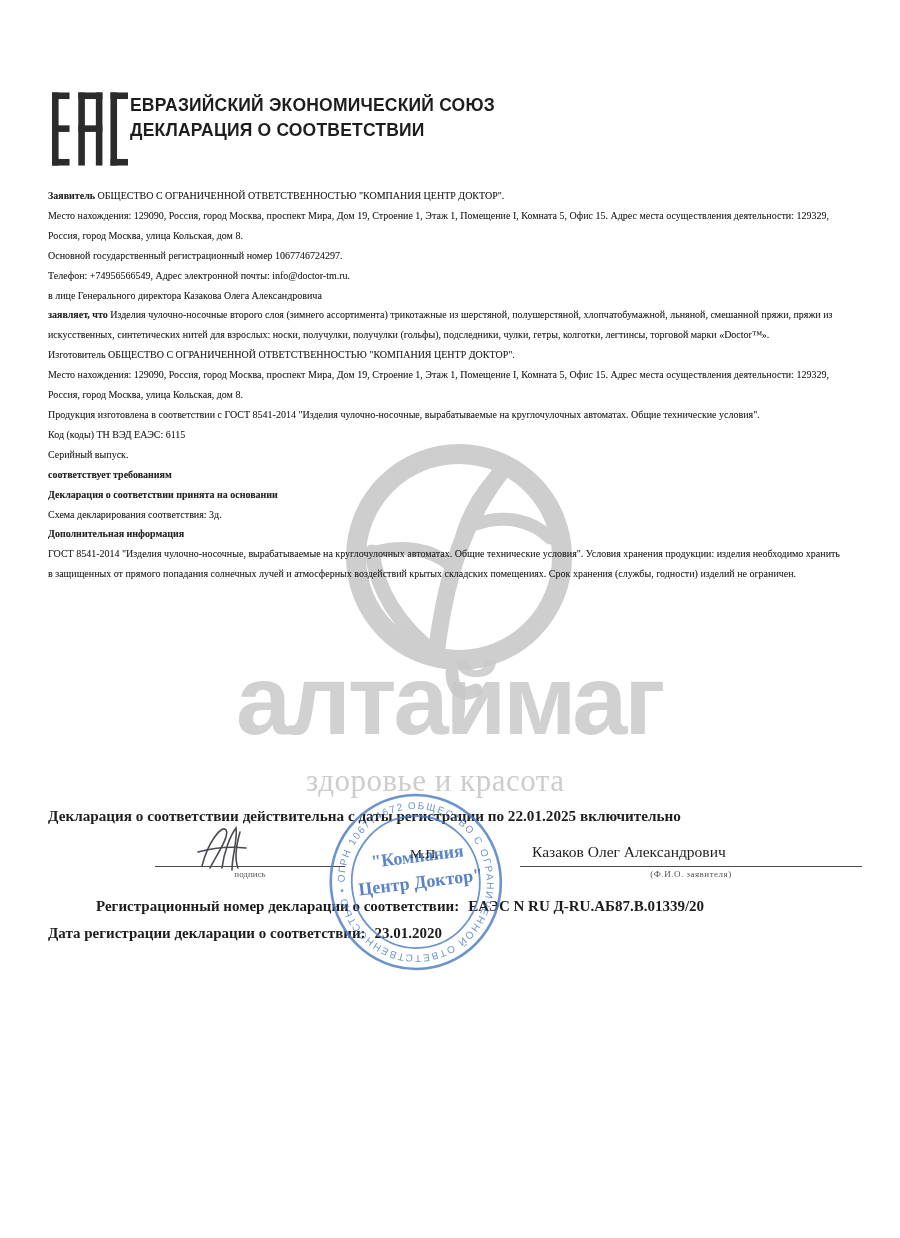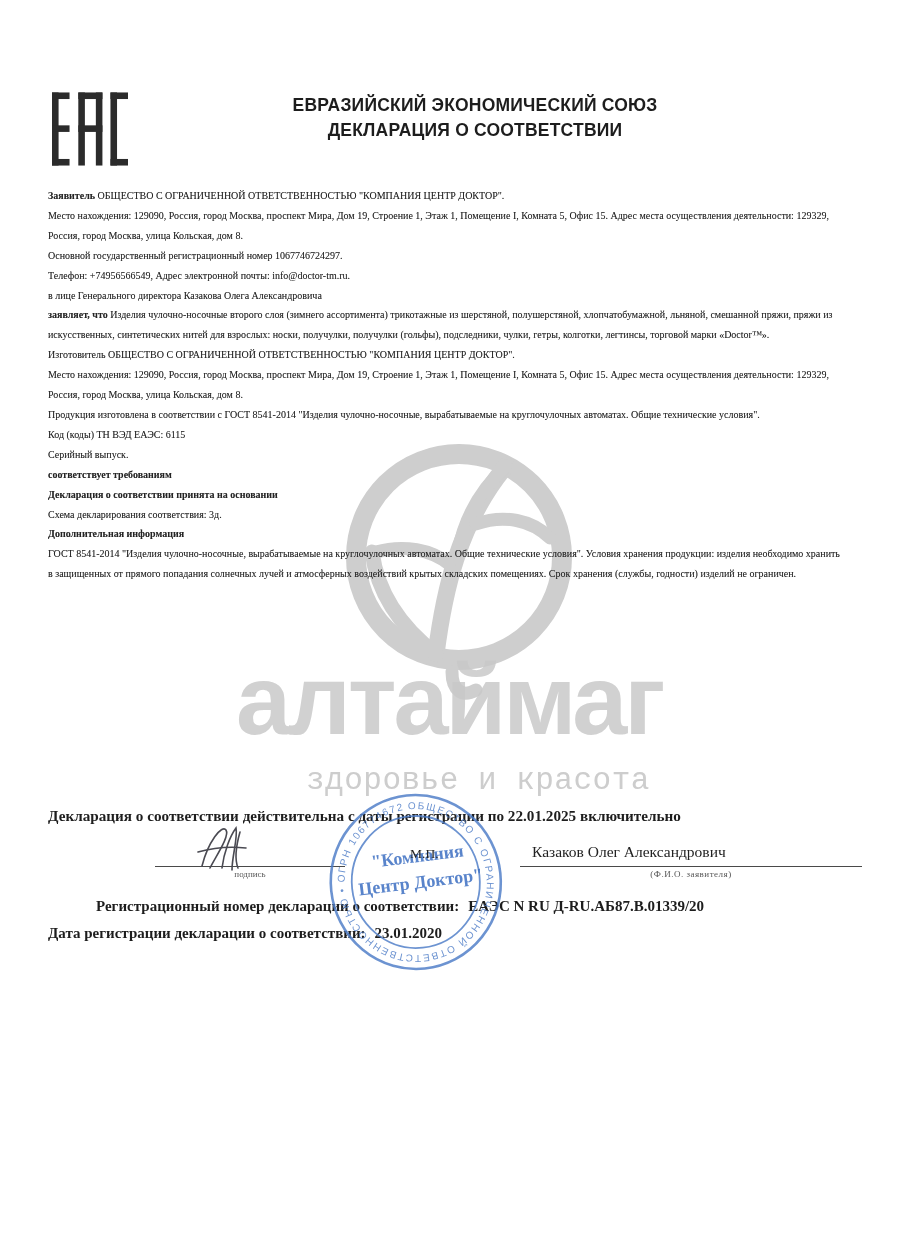--- a/index.html
+++ b/index.html
@@ -4,42 +4,42 @@
 <style>
   html,body{margin:0;padding:0;background:#e8e8e8;}
   .page{
     position:relative;width:900px;height:1238px;margin:0 auto;
     background:#ffffff;overflow:hidden;
     font-family:"Liberation Serif", serif;color:#242424;
   }
   
   .eac{position:absolute;left:52px;top:92px;}
   .doc-title{
-    position:absolute;left:130px;right:80px;top:93px;text-align:center;
+    position:absolute;left:130px;right:80px;top:93px;text-align:left;
     font-family:"Liberation Sans", sans-serif;font-weight:bold;
     font-size:17.5px;line-height:25px;color:#1d1d1d;letter-spacing:.2px;
   }
   
   .content{
     position:absolute;left:48px;top:186px;width:798px;
     font-size:10px;line-height:19.9px;color:#242424;
     text-shadow:0 0 .4px rgba(40,40,40,.35);
   }
   .para{margin:0;}
   .lead{font-weight:bold;}
   
   .wm-logo{position:absolute;left:328px;top:432px;opacity:.8;z-index:0;}
   .wm-brand{
     position:absolute;left:236px;top:650px;z-index:0;
     font-family:"Liberation Sans", sans-serif;font-weight:bold;
     font-size:99px;line-height:1;color:#c9c9c9;letter-spacing:-3px;opacity:.85;
   }
   .wm-tagline{
     position:absolute;left:306px;top:763px;z-index:0;
-    font-family:Liberation Mono, monospace;
+    font-family:Liberation Serif, serif;
     font-size:31px;color:#cdcdcd;letter-spacing:.5px;
   }
   
   .validity{
     position:absolute;left:48px;top:807px;z-index:1;
     font-size:15.2px;font-weight:bold;color:#1e1e1e;
   }
   .sig-curve{position:absolute;left:188px;top:822px;z-index:3;}
   .sig-line{position:absolute;left:155px;top:866px;width:190px;border-top:1.5px solid #4a4a4a;z-index:1;}
   .sig-label{

